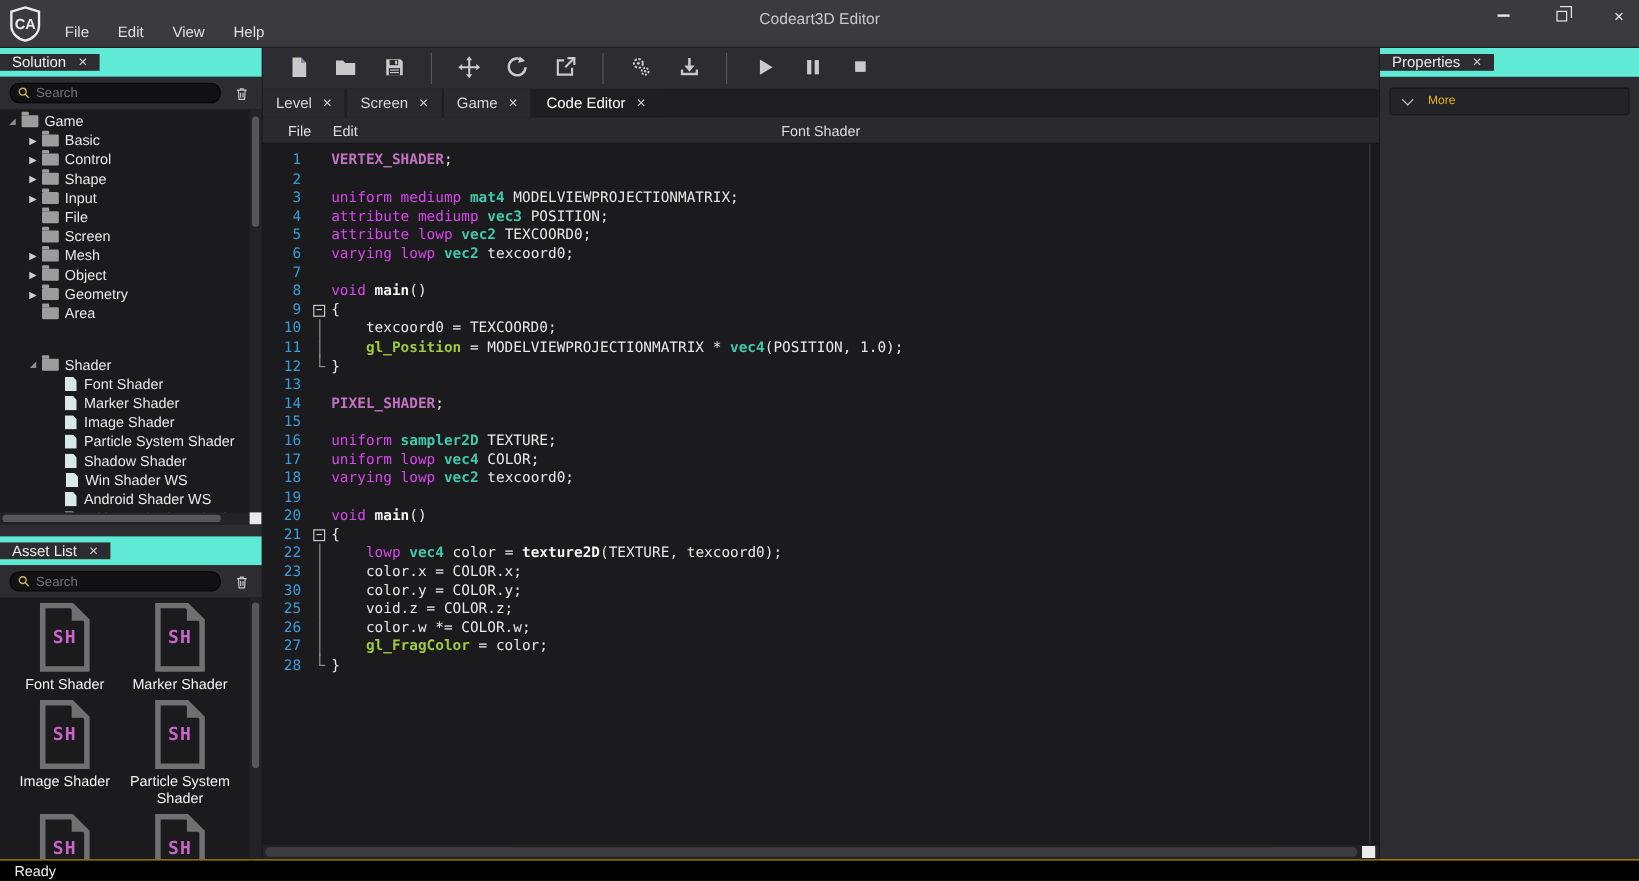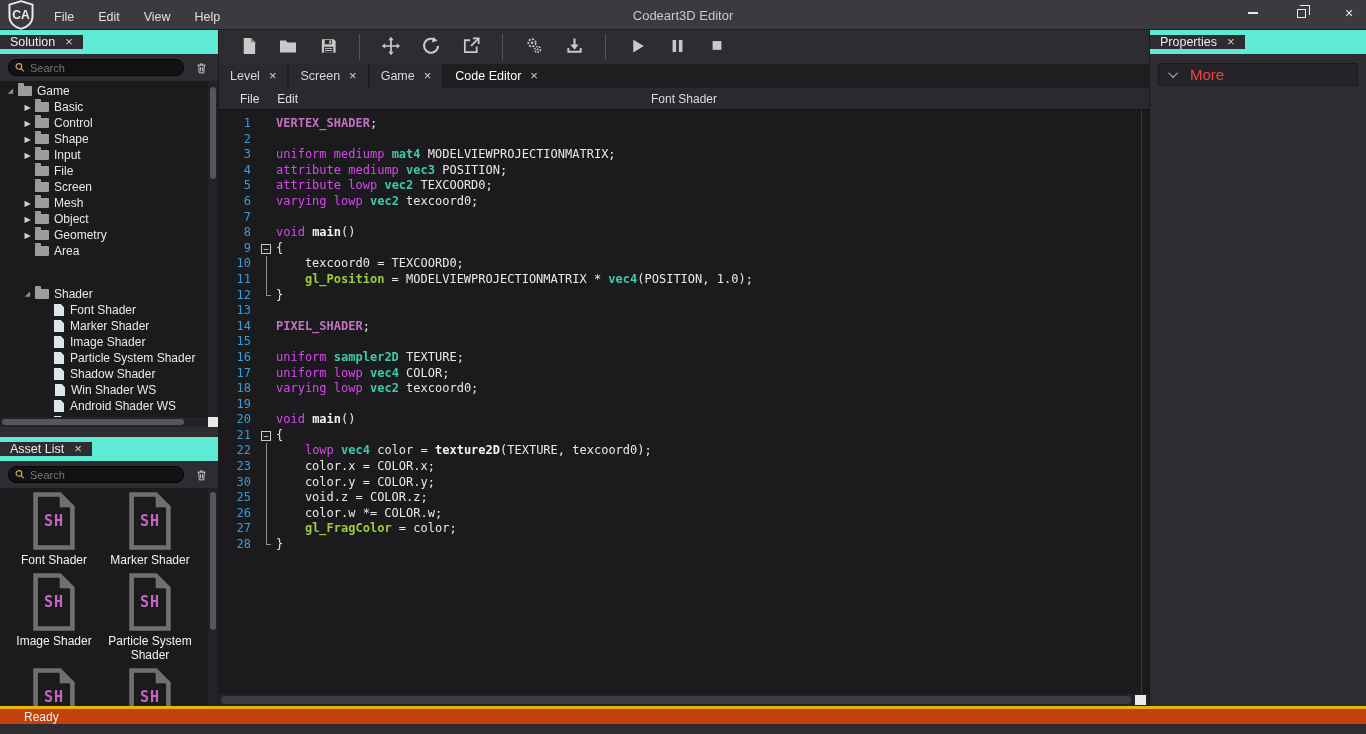--- a/index.html
+++ b/index.html
@@ -1,34 +1,34 @@
 <!DOCTYPE html>
 <html><head>
 <meta charset="utf-8">
 <style>
   *{margin:0;padding:0;box-sizing:border-box}
   html,body{width:1366px;height:734px;overflow:hidden}
   body{background:#2D2D31;font-family:"Liberation Sans",sans-serif;color:#E4E4E4;font-size:12px;-webkit-font-smoothing:antialiased}
 
   
-  .titlebar{height:30px;background:#3B3B3F;display:flex;align-items:center;position:relative;border-bottom:1px solid #1E1E21}
+  .titlebar{height:40px;background:#3B3B3F;display:flex;align-items:center;position:relative;border-bottom:1px solid #1E1E21}
   .logo{width:34px;height:34px;margin-left:4px;display:flex;align-items:center;justify-content:center}
   .menubar{display:flex;gap:4px;margin-left:6px;align-self:flex-end;margin-bottom:2px}
   .menu-item{padding:3px 10px;color:#E0E0E0;font-size:12.5px;cursor:default}
   .win-title{position:absolute;left:0;right:0;text-align:center;top:8px;color:#C9C9CC;font-size:13px;pointer-events:none}
   .win-controls{position:absolute;right:6px;top:2px;display:flex;gap:26px;align-items:center;height:22px}
   .wc{width:22px;height:18px;display:flex;align-items:center;justify-content:center;color:#E8E8E8}
   .min-glyph{width:10px;height:2px;background:#E8E8E8;display:inline-block}
   .restore-glyph{width:9px;height:9px;border:1.5px solid #E8E8E8;position:relative;display:inline-block}
   .restore-glyph::before{content:"";position:absolute;left:2px;top:-5px;width:9px;height:9px;border:1.5px solid #E8E8E8;border-bottom:none;border-left:none}
   .close-glyph{font-size:14px;line-height:14px}
 
   
   .main{display:flex;height:676px}
-  .statusbar{height:18px;background:#c2410c;border-top:3px solid #eab308;display:flex;align-items:center;padding-left:24px;font-size:12px;color:#F0F0F0}
+  .statusbar{height:18px;background:#000000;border-top:1px solid #eab308;display:flex;align-items:center;padding-left:12px;font-size:12px;color:#F0F0F0}
 
   
   .panel-tabrow{height:24px;background:#5eead4;display:flex;align-items:center}
   .panel-tab{background:#2D2D31;display:flex;align-items:center;gap:10px;padding:0 10px 0 10px;font-size:12.5px;color:#ECECEC}
   .tab-close{color:#D0D0D0;font-size:13px;line-height:12px}
   .searchrow{height:27px;display:flex;align-items:center;padding:0 8px;gap:8px;background:#2D2D31}
   .searchbox{flex:1;height:17px;background:#121214;border:1px solid #060607;border-radius:8px;display:flex;align-items:center;padding:0 6px;gap:5px}
   .searchbox input{background:transparent;border:none;outline:none;color:#C9C9C9;font-size:11px;width:100%;font-family:"Liberation Sans",sans-serif}
   .icon-btn{width:18px;height:18px;display:flex;align-items:center;justify-content:center}
   .vscroll{position:absolute;right:0;top:0;width:10px;background:#232327}
@@ -84,21 +84,21 @@
   .s-fn{color:#F2F2F2;font-weight:bold}
   .editor-vscroll{position:absolute;top:0;right:0;bottom:12px;width:8px;background:#1B1B1D;border-left:1px solid #38383C}
   .editor-hscroll{height:12px;background:#232327;position:relative}
   .editor-hthumb{position:absolute;left:2px;top:2px;right:18px;height:8px;background:#3C3C41;border-radius:4px}
   .editor-grip{position:absolute;right:3px;top:1px;width:11px;height:10px;background:#ECECEC}
 
   
   .right-col{width:217px;background:#2D2D31;border-left:1px solid #1A1A1C;display:flex;flex-direction:column}
   .more-bar{margin:9px 8px;height:23px;background:#242428;border:1px solid #19191C;border-radius:2px;display:flex;align-items:center;gap:12px;padding:0 12px}
   .chevron-down{width:7px;height:7px;border-left:1.6px solid #B9B9B9;border-bottom:1.6px solid #B9B9B9;transform:rotate(-45deg) translateY(-2px)}
-  .more-label{color:#ef4444;font-size:15px}
+  .more-label{color:#eab308;font-size:10px}
 </style>
 </head>
 <body>
 
 <div class="titlebar">
   <div class="logo">
     <svg width="28" height="30" viewBox="0 0 24 26">
       <path d="M12 1 L22 4 V14 C22 20 17 24 12 25 C7 24 2 20 2 14 V4 Z" fill="none" stroke="#ECECEC" stroke-width="1.7"></path>
       <text x="12" y="16.5" text-anchor="middle" font-size="10.5" font-weight="bold" fill="#ECECEC" font-family="Liberation Sans, sans-serif">CA</text>
     </svg>

